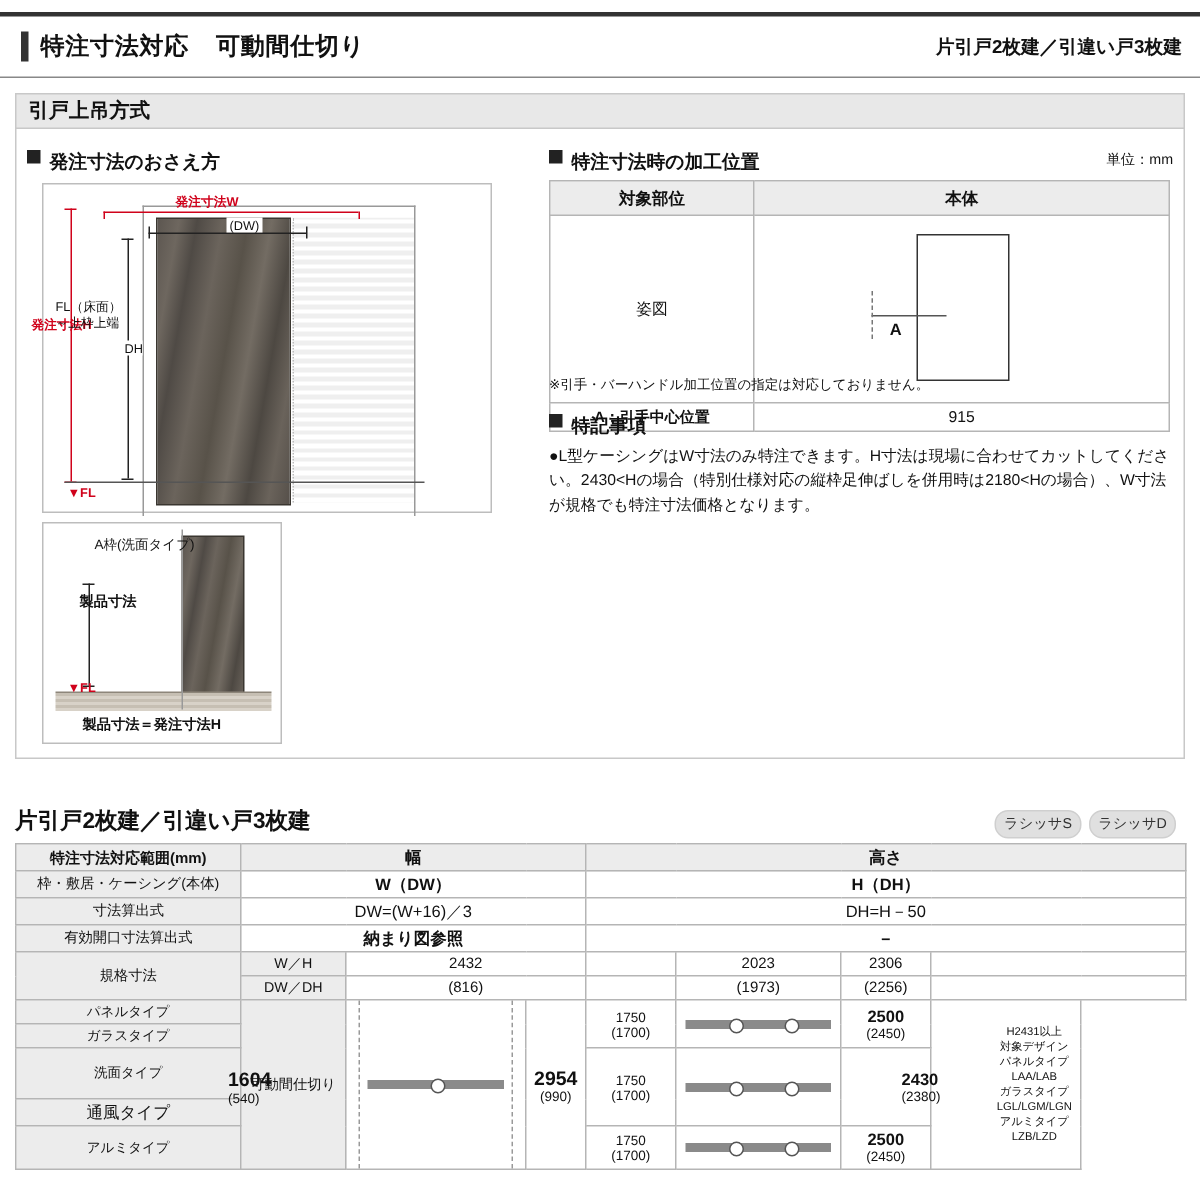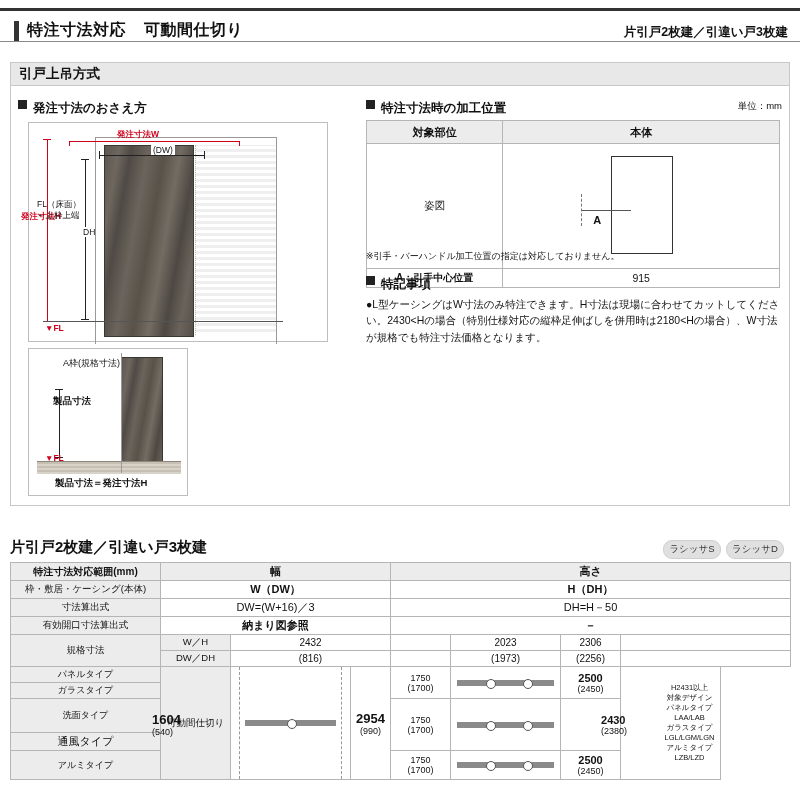--- a/index.html
+++ b/index.html
@@ -1,20 +1,20 @@
 <!DOCTYPE html>
 <html><head>
 <meta charset="utf-8">
 <style>
   html,body{margin:0;padding:0;}
   body{width:800px;height:800px;background:#fff;font-family:"Liberation Sans","DejaVu Sans",sans-serif;color:#111;overflow:hidden;}
   .page{position:relative;width:800px;height:800px;}
 
   
-  .hdr{position:absolute;left:0;top:8px;width:800px;height:34px;border-top:3px solid #333;border-bottom:1px solid #888;display:flex;align-items:flex-end;box-sizing:border-box;}
+  .hdr{position:absolute;left:0;top:8px;width:800px;height:44px;border-top:3px solid #333;border-bottom:1px solid #888;display:flex;align-items:center;box-sizing:border-box;}
   .hdr .bar{width:5px;height:20px;background:#333;margin-left:14px;margin-right:8px;}
   .hdr .t1{font-size:16px;font-weight:bold;letter-spacing:.5px;}
   .hdr .t2{font-size:16px;font-weight:bold;margin-left:18px;letter-spacing:.5px;}
   .hdr .t3{margin-left:auto;margin-right:12px;font-size:12.5px;font-weight:bold;}
 
   
   .band{position:absolute;left:10px;top:62px;width:780px;height:24px;background:#e8e8e8;border:1px solid #c8c8c8;box-sizing:border-box;display:flex;align-items:center;}
   .band span{font-size:13.5px;font-weight:bold;margin-left:8px;}
 
   
@@ -129,21 +129,21 @@
     <div class="lbl" style="left:38px;top:104px;background:#fff;">DH</div>
 
     <div class="hline" style="left:14px;top:198px;width:240px;height:1px;background:#555;"></div>
     <div class="lbl-red" style="left:16px;top:200px;">▼FL</div>
   </div>
 
   <div class="botbox">
     <div class="botdoor"></div>
     <div class="floor"></div>
     <div class="vline" style="left:92px;top:4px;height:120px;background:#999;"></div>
-    <div class="lbl" style="left:18px;top:8px;font-size:9px;">A枠(規格寸法)</div>
+    <div class="lbl" style="left:18px;top:8px;font-size:9px;">A枠(洗面タイプ)</div>
     <div class="vline" style="left:30px;top:40px;height:68px;"></div>
     <div class="hline" style="left:26px;top:40px;width:8px;"></div>
     <div class="hline" style="left:26px;top:108px;width:8px;"></div>
     <div class="lbl" style="left:8px;top:46px;font-size:9.5px;font-weight:bold;">製品寸法</div>
     <div class="lbl-red" style="left:16px;top:104px;">▼FL</div>
     <div class="lbl" style="left:10px;top:128px;font-size:9.5px;font-weight:bold;">製品寸法＝発注寸法H</div>
   </div>
 
   <div class="rightpane sect-title">
     <i class="sq"></i>

